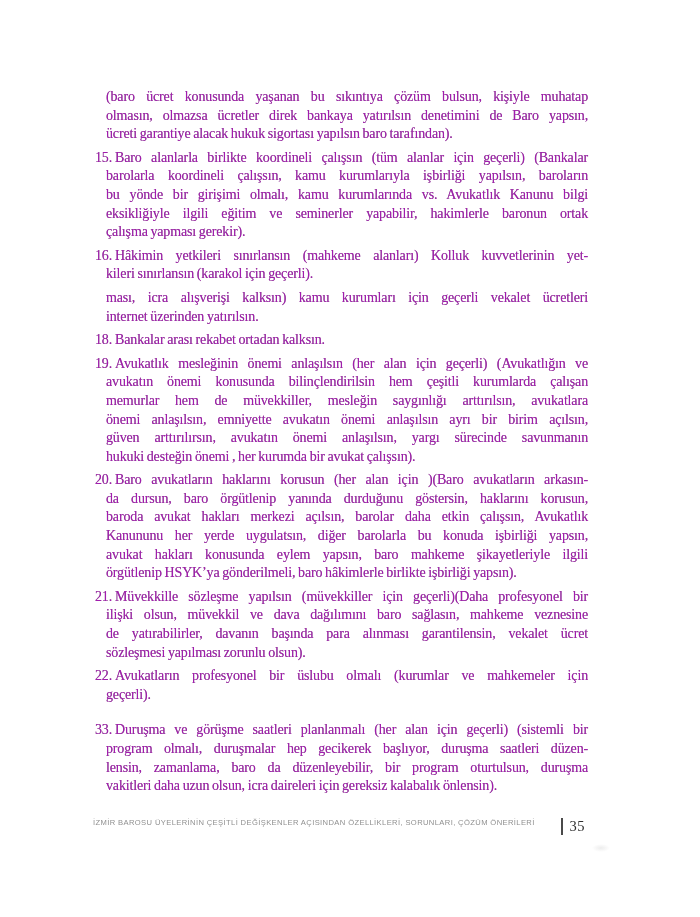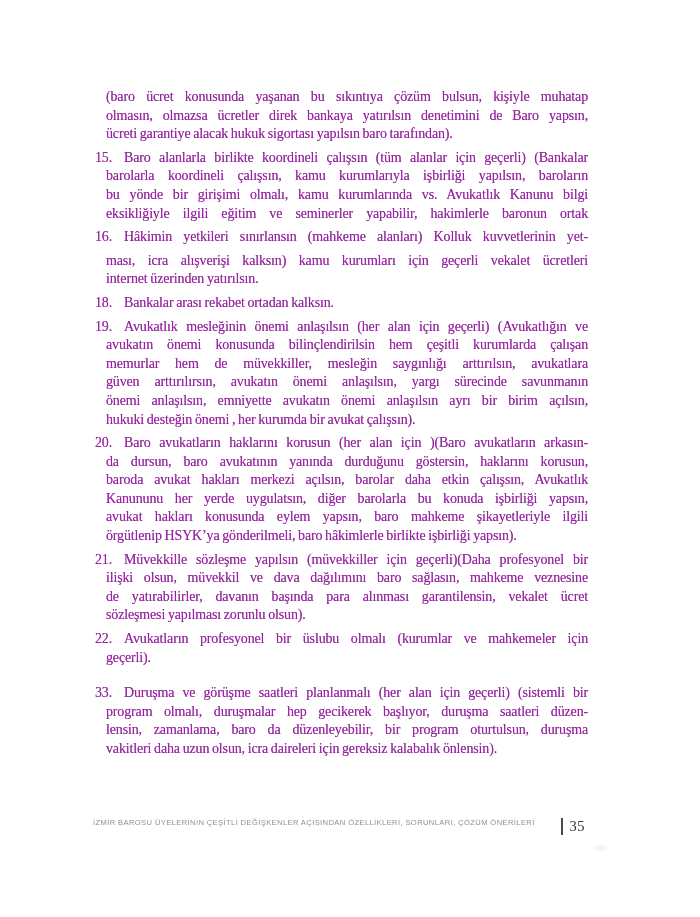--- a/index.html
+++ b/index.html
@@ -26,21 +26,21 @@
   .item { padding-left:11px; }
   .item + .item { margin-top:5px; }
   [data-name="list-item-23"] { margin-top:17px !important; }
   .line {
     text-align:justify;
     text-align-last:justify;
     white-space:nowrap;
   }
   .line.last { text-align-last:auto; }
   .line.first { text-indent:-11px; }
-  .num { margin-right:12px; }
+  .num { margin-right:3px; }
   .footer {
     position:absolute;
     left:93px; top:818px; width:492px; height:20px;
     display:flex; align-items:flex-start;
   }
   .footer-title {
     flex:1;
     font-family:"Liberation Sans", sans-serif;
     font-size:7.6px;
     letter-spacing:0.38px;
@@ -74,42 +74,44 @@
       <div class="item" data-name="continuation-paragraph">
         <div class="line" data-name="text-line">(baro ücret konusunda yaşanan bu sıkıntıya çözüm bulsun, kişiyle muhatap</div>
         <div class="line" data-name="text-line">olmasın, olmazsa ücretler direk bankaya yatırılsın denetimini de Baro yapsın,</div>
         <div class="line last" data-name="text-line">ücreti garantiye alacak hukuk sigortası yapılsın baro tarafından).</div>
       </div>
       <div class="item" data-name="list-item-15">
         <div class="line first" data-name="text-line"><span class="num" data-name="item-number">15.</span><span data-name="item-text">Baro alanlarla birlikte koordineli çalışsın (tüm alanlar için geçerli) (Bankalar</span></div>
         <div class="line" data-name="text-line">barolarla koordineli çalışsın, kamu kurumlarıyla işbirliği yapılsın, baroların</div>
         <div class="line" data-name="text-line">bu yönde bir girişimi olmalı, kamu kurumlarında vs. Avukatlık Kanunu bilgi</div>
         <div class="line" data-name="text-line">eksikliğiyle ilgili eğitim ve seminerler yapabilir, hakimlerle baronun ortak</div>
+        <div class="line last" data-name="text-line">çalışma yapması gerekir).</div>
       </div>
       <div class="item" data-name="list-item-16">
         <div class="line first" data-name="text-line"><span class="num" data-name="item-number">16.</span><span data-name="item-text">Hâkimin yetkileri sınırlansın (mahkeme alanları) Kolluk kuvvetlerinin yet-</span></div>
+        <div class="line last" data-name="text-line">kileri sınırlansın (karakol için geçerli).</div>
       </div>
       <div class="item" data-name="list-item-17">
         <div class="line" data-name="text-line">ması, icra alışverişi kalksın) kamu kurumları için geçerli vekalet ücretleri</div>
         <div class="line last" data-name="text-line">internet üzerinden yatırılsın.</div>
       </div>
       <div class="item" data-name="list-item-18">
         <div class="line first last" data-name="text-line"><span class="num" data-name="item-number">18.</span><span data-name="item-text">Bankalar arası rekabet ortadan kalksın.</span></div>
       </div>
       <div class="item" data-name="list-item-19">
         <div class="line first" data-name="text-line"><span class="num" data-name="item-number">19.</span><span data-name="item-text">Avukatlık mesleğinin önemi anlaşılsın (her alan için geçerli) (Avukatlığın ve</span></div>
         <div class="line" data-name="text-line">avukatın önemi konusunda bilinçlendirilsin hem çeşitli kurumlarda çalışan</div>
         <div class="line" data-name="text-line">memurlar hem de müvekkiller, mesleğin saygınlığı arttırılsın, avukatlara</div>
+        <div class="line" data-name="text-line">önemi anlaşılsın, emniyette avukatın önemi anlaşılsın ayrı bir birim açılsın,</div>
         <div class="line" data-name="text-line">güven arttırılırsın, avukatın önemi anlaşılsın, yargı sürecinde savunmanın</div>
-        <div class="line" data-name="text-line">önemi anlaşılsın, emniyette avukatın önemi anlaşılsın ayrı bir birim açılsın,</div>
         <div class="line last" data-name="text-line">hukuki desteğin önemi , her kurumda bir avukat çalışsın).</div>
       </div>
       <div class="item" data-name="list-item-20">
         <div class="line first" data-name="text-line"><span class="num" data-name="item-number">20.</span><span data-name="item-text">Baro avukatların haklarını korusun (her alan için )(Baro avukatların arkasın-</span></div>
-        <div class="line" data-name="text-line">da dursun, baro avukatının yanında durduğunu göstersin, haklarını korusun,</div>
+        <div class="line" data-name="text-line">da dursun, baro örgütlenip yanında durduğunu göstersin, haklarını korusun,</div>
         <div class="line" data-name="text-line">baroda avukat hakları merkezi açılsın, barolar daha etkin çalışsın, Avukatlık</div>
         <div class="line" data-name="text-line">Kanununu her yerde uygulatsın, diğer barolarla bu konuda işbirliği yapsın,</div>
         <div class="line" data-name="text-line">avukat hakları konusunda eylem yapsın, baro mahkeme şikayetleriyle ilgili</div>
         <div class="line last" data-name="text-line">örgütlenip HSYK’ya gönderilmeli, baro hâkimlerle birlikte işbirliği yapsın).</div>
       </div>
       <div class="item" data-name="list-item-21">
         <div class="line first" data-name="text-line"><span class="num" data-name="item-number">21.</span><span data-name="item-text">Müvekkille sözleşme yapılsın (müvekkiller için geçerli)(Daha profesyonel bir</span></div>
         <div class="line" data-name="text-line">ilişki olsun, müvekkil ve dava dağılımını baro sağlasın, mahkeme veznesine</div>
         <div class="line" data-name="text-line">de yatırabilirler, davanın başında para alınması garantilensin, vekalet ücret</div>
         <div class="line last" data-name="text-line">sözleşmesi yapılması zorunlu olsun).</div>

